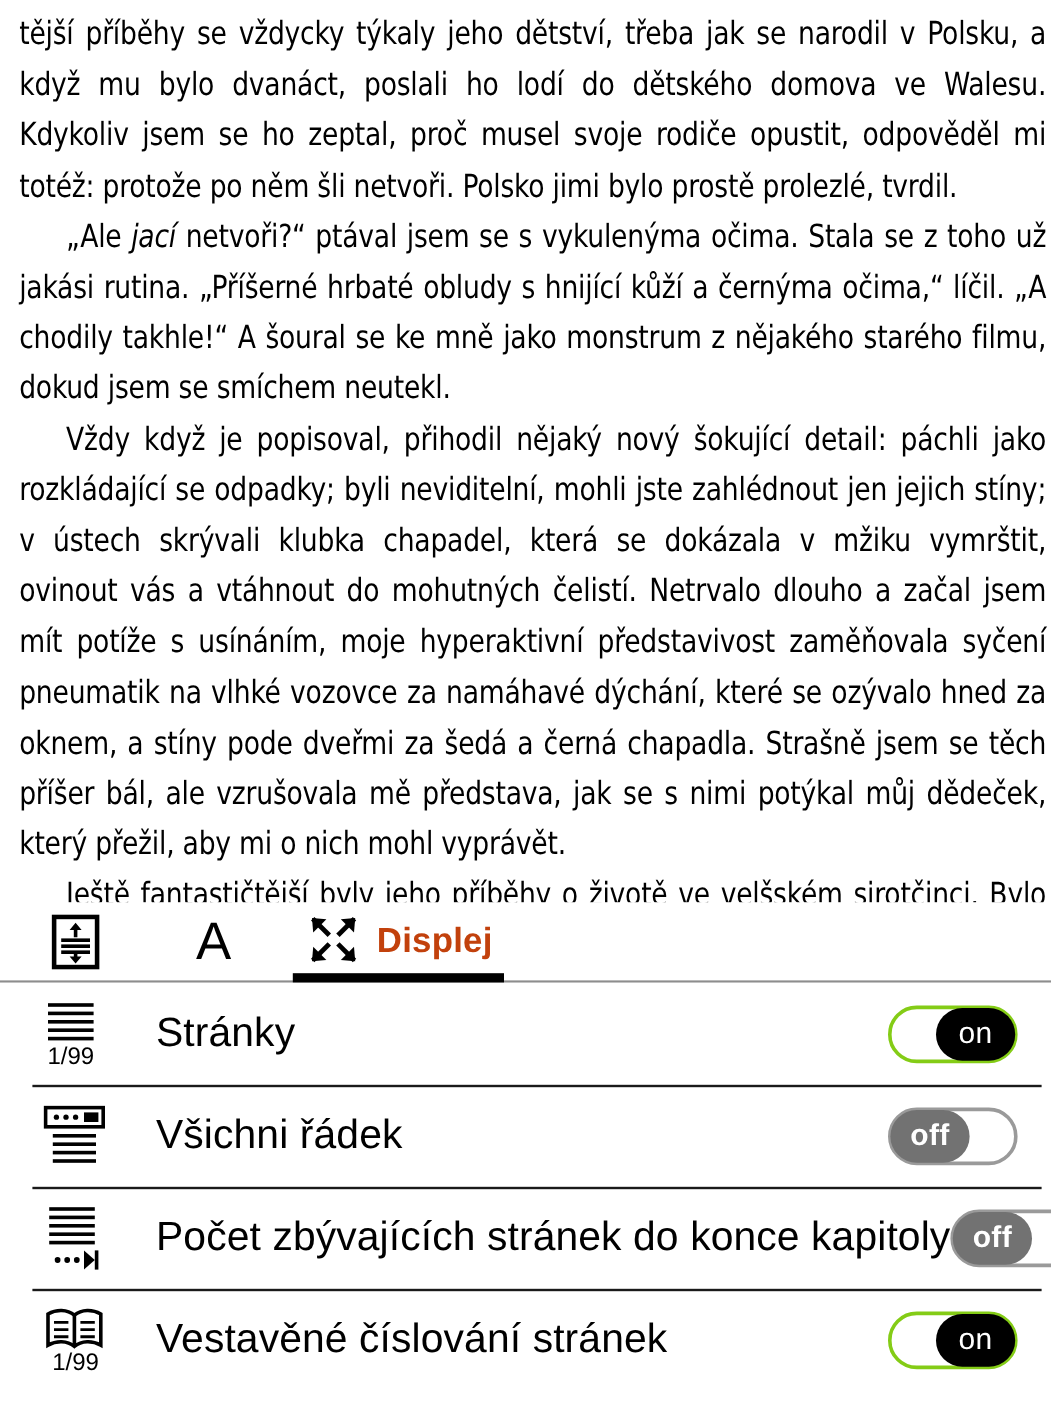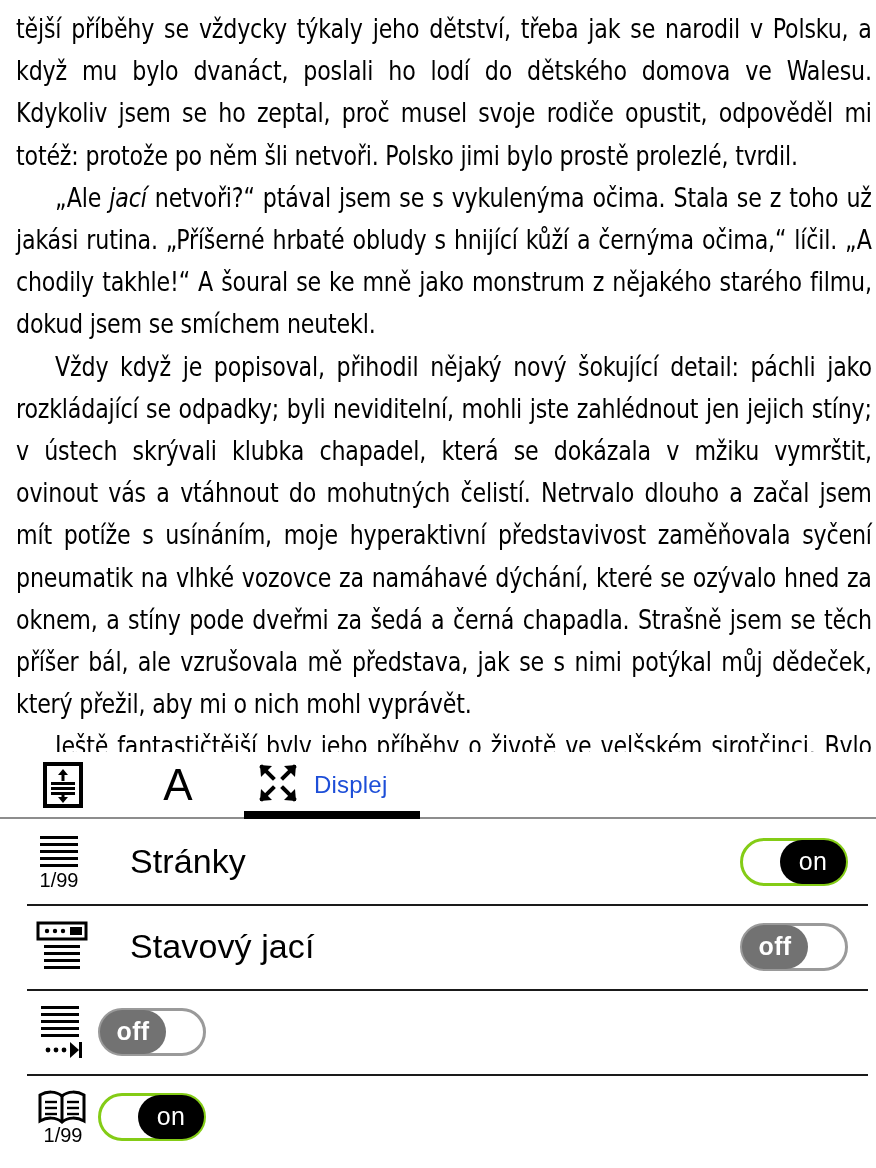--- a/index.html
+++ b/index.html
@@ -62,23 +62,23 @@
     background: transparent;
     border: none;
     cursor: pointer;
     padding: 0 10px;
   }
   .tab-spacing { left: 22px;  width: 96px; }
   .tab-font    { left: 130px; width: 96px; }
   .tab-display { left: 244px; width: 176px; justify-content: flex-start; padding-left: 12px; }
 
   .tab-label {
-    font-size: 24px;
-    font-weight: normal;
-    color: #1d4ed8;
+    font-size: 29px;
+    font-weight: bold;
+    color: #c2410c;
     letter-spacing: 0.2px;
   }
   .tab-underline {
     position: absolute;
     left: 244px;
     top: 59px;
     width: 176px;
     height: 8px;
     background: #000000;
   }
@@ -251,21 +251,21 @@
           <circle cx="27" cy="10" r="2.2" fill="#000"></circle>
           <rect x="34" y="6" width="12" height="8" fill="#000"></rect>
           <g fill="#000">
             <rect x="8" y="24" width="36" height="3"></rect>
             <rect x="8" y="31" width="36" height="3"></rect>
             <rect x="8" y="38" width="36" height="3"></rect>
             <rect x="8" y="45" width="36" height="3"></rect>
           </g>
         </svg>
       </span>
-      <span class="row-label">Stavový jací</span>
+      <span class="row-label">Všichni řádek</span>
       <span class="toggle off">
         <span class="knob">off</span>
       </span>
     </div>
 
     <div class="row">
       <span class="row-icon">
         <svg class="svg-remain" viewBox="0 0 48 56" xmlns="http://www.w3.org/2000/svg">
           <g fill="#000">
             <rect x="5" y="2" width="38" height="3"></rect>
@@ -274,20 +274,21 @@
             <rect x="5" y="23" width="38" height="3"></rect>
             <rect x="5" y="30" width="38" height="3"></rect>
           </g>
           <circle cx="12" cy="46" r="2.4" fill="#000"></circle>
           <circle cx="20" cy="46" r="2.4" fill="#000"></circle>
           <circle cx="28" cy="46" r="2.4" fill="#000"></circle>
           <path d="M34 38 L34 54 L43 46 Z" fill="#000"></path>
           <rect x="43" y="38" width="3" height="16" fill="#000"></rect>
         </svg>
       </span>
+      <span class="row-label">Počet zbývajících stránek do konce kapitoly</span>
       <span class="toggle off">
         <span class="knob">off</span>
       </span>
     </div>
 
     <div class="row">
       <span class="row-icon">
         <svg class="svg-book" viewBox="0 0 54 56" xmlns="http://www.w3.org/2000/svg">
           <path d="M4 6 C11 2, 20 2, 26 7 C32 2, 41 2, 48 6 L48 32 C41 28, 32 28, 26 33 C20 28, 11 28, 4 32 Z" fill="none" stroke="#000" stroke-width="3"></path>
           <line x1="26" y1="7" x2="26" y2="33" stroke="#000" stroke-width="3"></line>
@@ -295,19 +296,20 @@
             <line x1="9" y1="13" x2="21" y2="13"></line>
             <line x1="9" y1="19" x2="21" y2="19"></line>
             <line x1="9" y1="25" x2="21" y2="25"></line>
             <line x1="31" y1="13" x2="43" y2="13"></line>
             <line x1="31" y1="19" x2="43" y2="19"></line>
             <line x1="31" y1="25" x2="43" y2="25"></line>
           </g>
           <text x="27" y="53" font-family="Liberation Sans, sans-serif" font-size="20" text-anchor="middle" fill="#000">1/99</text>
         </svg>
       </span>
+      <span class="row-label">Vestavěné číslování stránek</span>
       <span class="toggle on">
         <span class="knob">on</span>
       </span>
     </div>
 
   </div>
 </div>
 
 </body></html>

